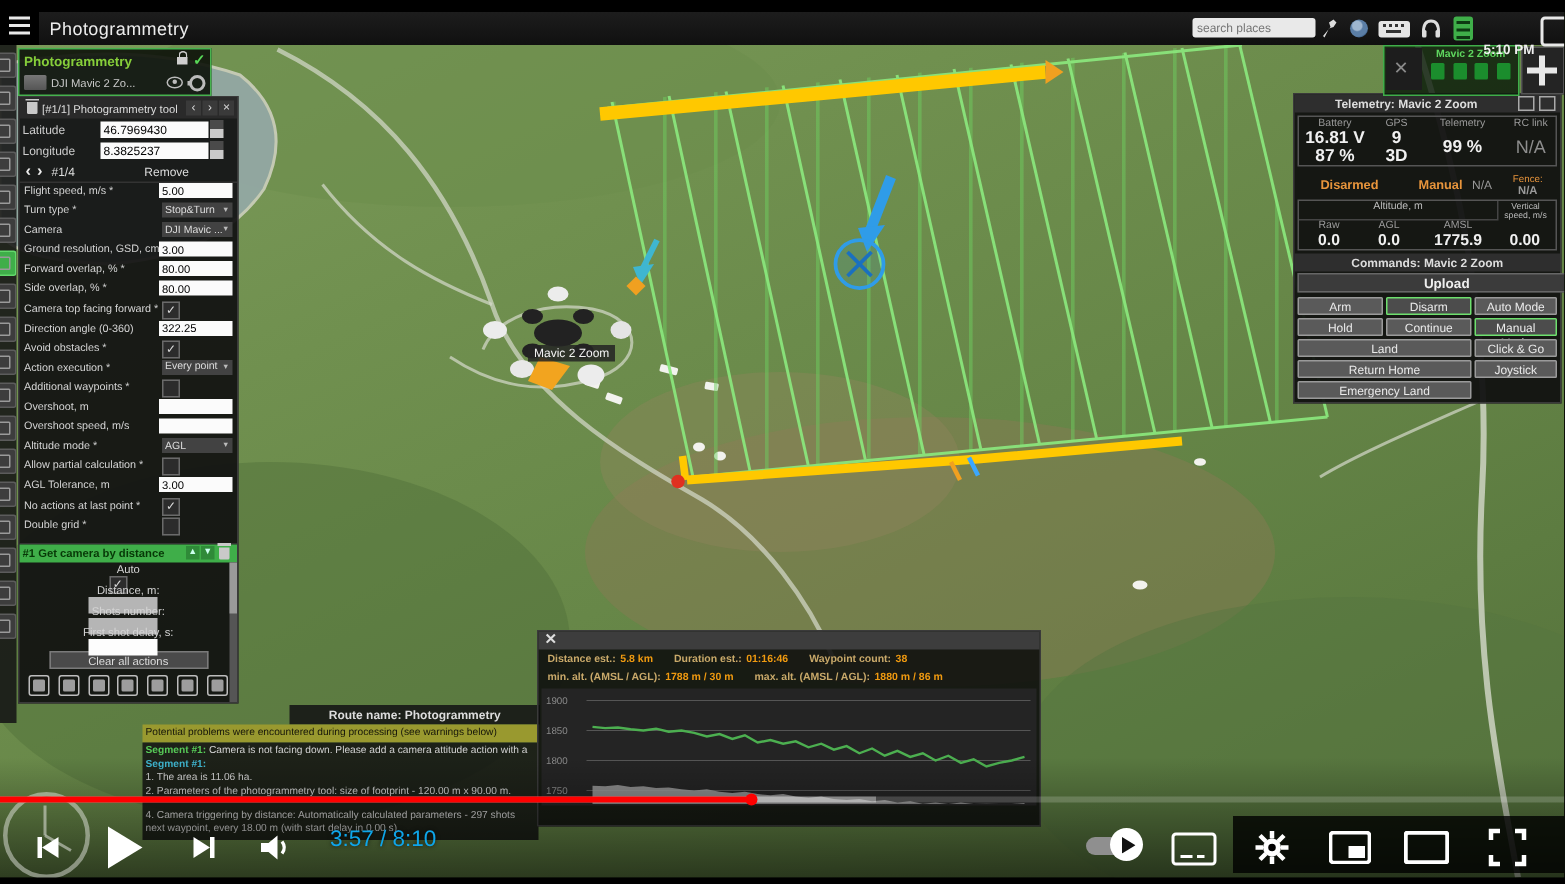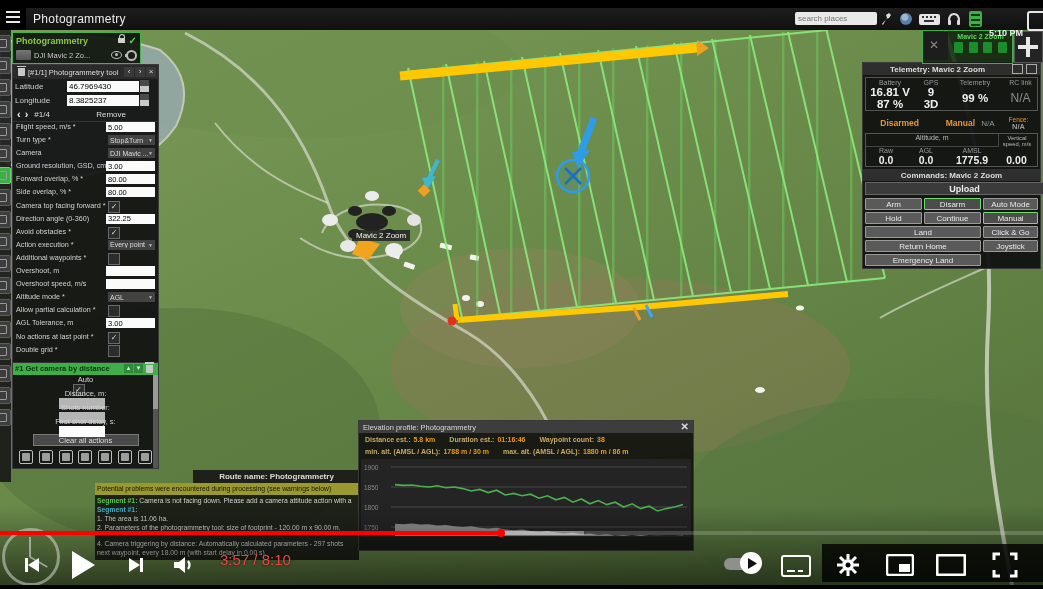--- a/index.html
+++ b/index.html
@@ -148,21 +148,21 @@
   #mavic-label{left:352px;top:222px;background:rgba(35,35,35,.85);color:#f2f2f2;font-size:8px;padding:1px 4px;z-index:6;}
   
   #yt-progress{left:0;top:531px;width:1043px;height:4px;background:rgba(255,255,255,.18);z-index:30;}
   #yt-buffer{left:0;top:0;height:4px;background:rgba(255,255,255,.35);}
   #yt-played{left:0;top:0;height:4px;background:#f00;}
   #yt-knob{top:529px;width:8px;height:8px;border-radius:50%;background:#f00;z-index:31;}
   #yt-scrim{left:0;top:505px;width:1043px;height:80px;background:linear-gradient(rgba(0,0,0,0),rgba(0,0,0,.55));z-index:28;pointer-events:none;}
   #yt-rightpatch{left:822px;top:544px;width:221px;height:38px;background:rgba(0,0,0,.8);z-index:29;}
   #yt-controls{left:0;top:543px;width:1043px;height:42px;z-index:32;}
   .ytc{position:absolute;}
-  #yt-time{left:220px;top:8px;font-size:15px;color:#ef4444;text-shadow:0 0 3px rgba(0,0,0,.7);}
+  #yt-time{left:220px;top:8px;font-size:15px;color:#0ea5e9;text-shadow:0 0 3px rgba(0,0,0,.7);}
   #autoplay-pill{left:724px;top:15px;width:32px;height:12px;background:#8f8f8f;border-radius:7px;}
   #autoplay-knob{left:740px;top:9px;width:22px;height:22px;background:#fff;border-radius:50%;}
   #autoplay-knob svg{margin:6px 0 0 8px;}
   #cc-icon{left:781px;top:12px;width:26px;height:18px;border:2px solid #fff;border-radius:3px;}
   #cc-icon i{position:absolute;height:2.5px;background:#fff;bottom:3px;}
   #black-top{left:0;top:0;width:1043px;height:8px;background:#000;z-index:40;}
   #black-bottom{left:0;top:585px;width:1043px;height:4px;background:#000;z-index:40;}
   #watermark-clock{left:2px;top:528px;width:52px;height:52px;border:3px solid rgba(225,228,222,.5);border-radius:50%;z-index:29;}
   #watermark-clock i{position:absolute;left:24px;top:6px;width:2px;height:20px;background:rgba(225,228,222,.55);}
   #watermark-clock i+i{transform:rotate(120deg);transform-origin:bottom center;}
@@ -570,21 +570,20 @@
         <span class="mi"></span>
         <span class="mi"></span>
         <span class="mi"></span>
       </div>
     </div>
   </div>
   <div id="cross-tile" class="abs"></div>
 
   <div id="elev-panel" class="abs">
     <div id="elev-head">
-      <span id="elev-title">Elevation profile: Photogrammetry</span>
       <span class="xbtn">✕</span>
     </div>
     <div class="einfo">
       <span class="grp">
             <span class="elbl">Distance est.:</span>
         <span class="eval">5.8 km</span>
           </span>
       <span class="grp">
             <span class="elbl">Duration est.:</span>
         <span class="eval">01:16:46</span>

